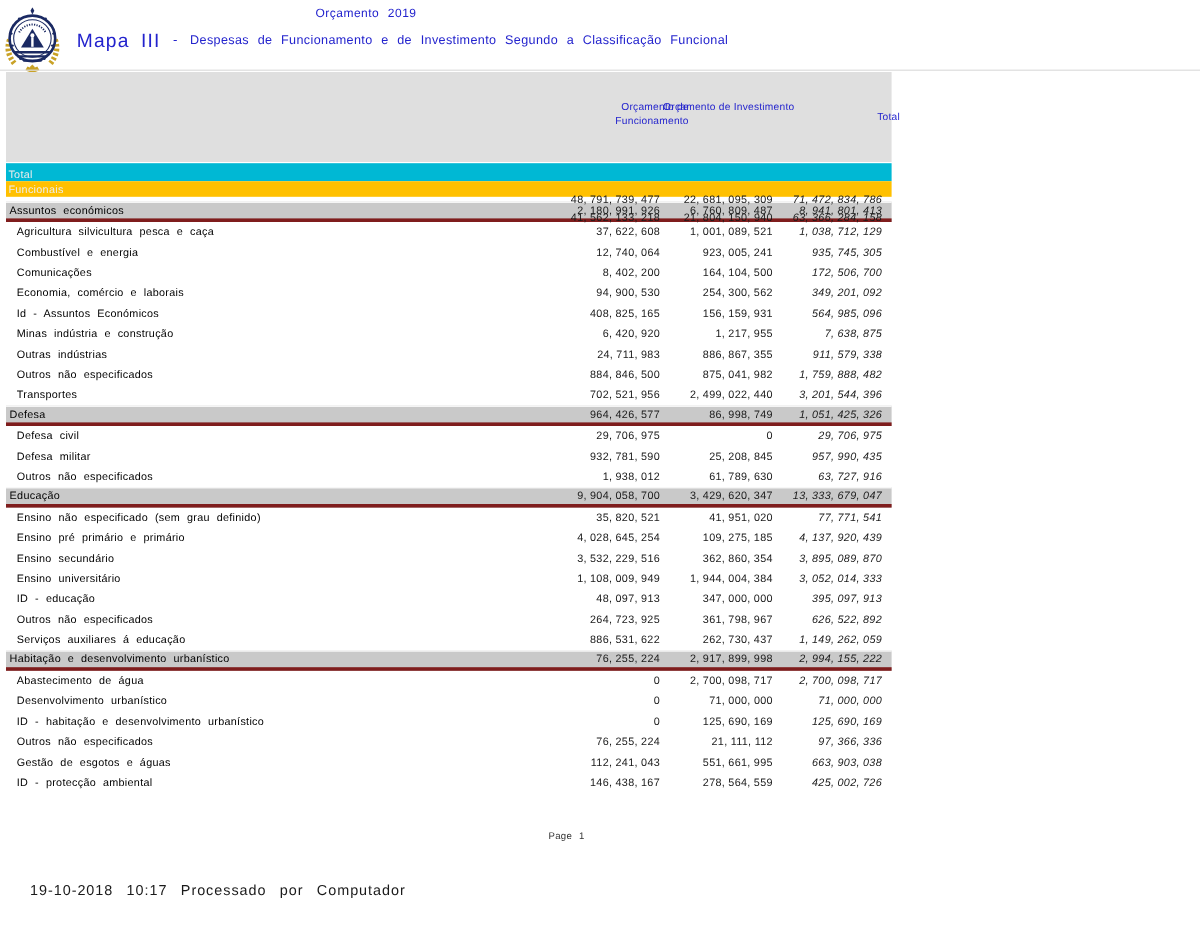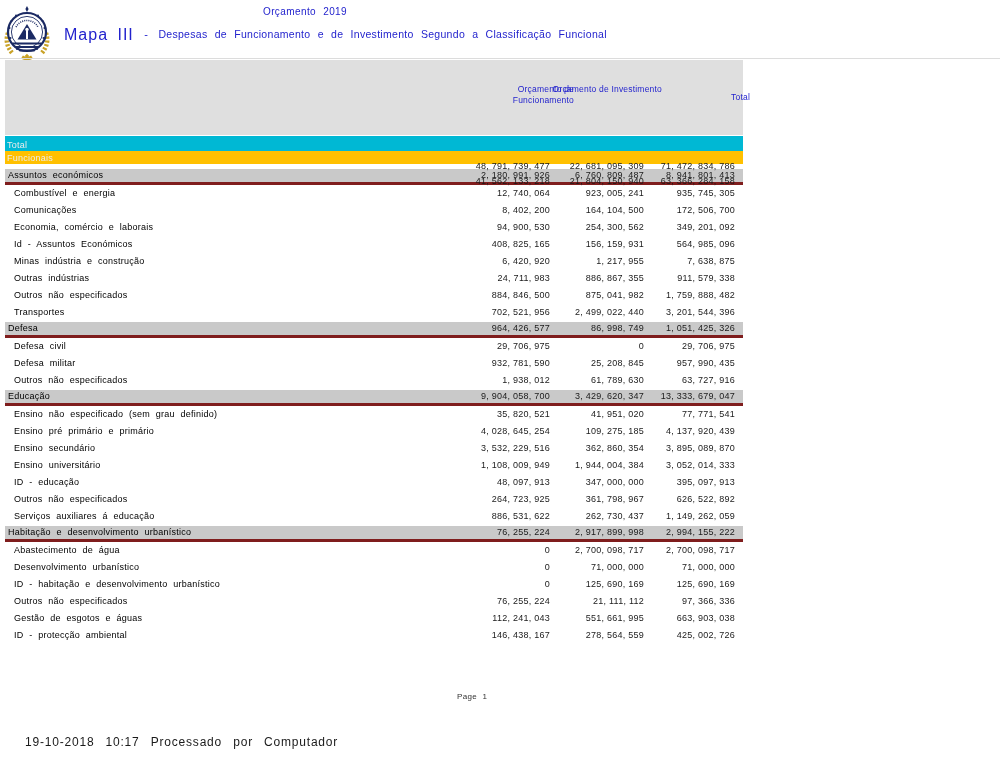--- a/index.html
+++ b/index.html
@@ -33,21 +33,21 @@
   .col-h.h0{left:459px;top:24px;}
   .col-h.h1{left:547px;top:24px;}
   .col-h.h2{left:635px;top:32px;}
 
   .tbody{position:absolute;left:5px;top:136px;width:738px;}
   .row{display:flex;font-size:9px;letter-spacing:.25px;color:#1a1a1a;}
   .lbl{flex:1;padding-left:9px;word-spacing:3px;white-space:nowrap;overflow:hidden;color:#000;}
   .num{text-align:right;white-space:nowrap;}
   .c0{width:120px;}
   .c1{width:94px;}
-  .c2{width:91px;padding-right:8px;}
+  .c2{width:91px;padding-right:8px;font-style:italic;}
 
   .r-item{height:17px;line-height:17px;}
   .r-section{
     height:17px;box-sizing:border-box;background:#C9C9C9;
     border-top:1px solid #ffffff;border-bottom:3px solid #7f1d1d;line-height:13px;
   }
   .r-section .lbl{padding-left:3px;}
   .r-total{height:15px;background:#00B8D4;}
   .r-func{height:13px;background:#FFC000;}
   .r-total .lbl,.r-func .lbl{
@@ -135,20 +135,26 @@
         <div class="num c2">63, 366, 284, 158</div>
       </div>
       <div class="spacer"></div>
       <div class="row r-section">
         <div class="lbl">Assuntos económicos</div>
         <div class="num c0">2, 180, 991, 926</div>
         <div class="num c1">6, 760, 809, 487</div>
         <div class="num c2">8, 941, 801, 413</div>
       </div>
       <div class="row r-item">
+        <div class="lbl">Agricultura silvicultura pesca e caça</div>
+        <div class="num c0">37, 622, 608</div>
+        <div class="num c1">1, 001, 089, 521</div>
+        <div class="num c2">1, 038, 712, 129</div>
+      </div>
+      <div class="row r-item">
         <div class="lbl">Combustível e energia</div>
         <div class="num c0">12, 740, 064</div>
         <div class="num c1">923, 005, 241</div>
         <div class="num c2">935, 745, 305</div>
       </div>
       <div class="row r-item">
         <div class="lbl">Comunicações</div>
         <div class="num c0">8, 402, 200</div>
         <div class="num c1">164, 104, 500</div>
         <div class="num c2">172, 506, 700</div>

